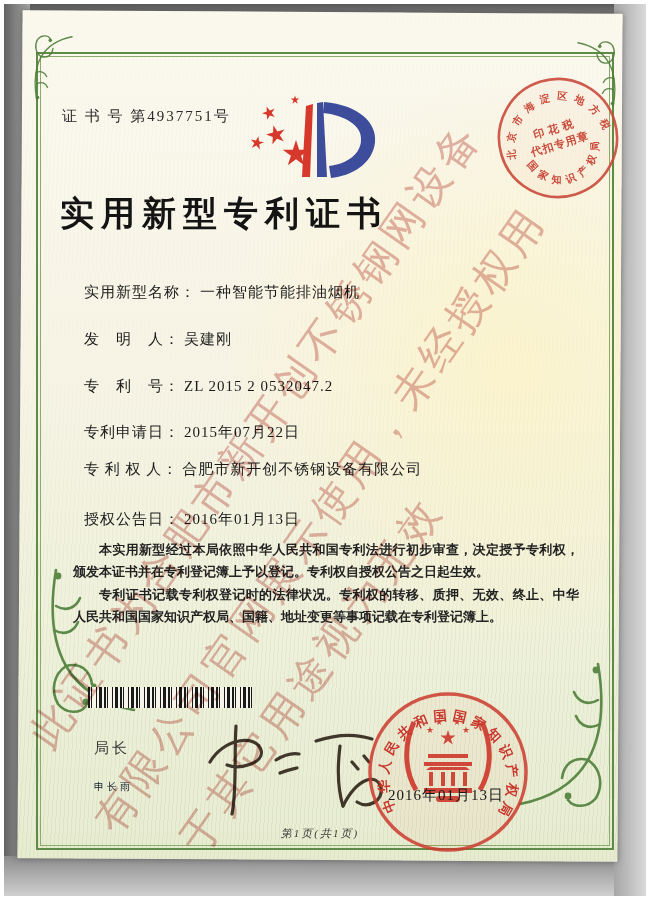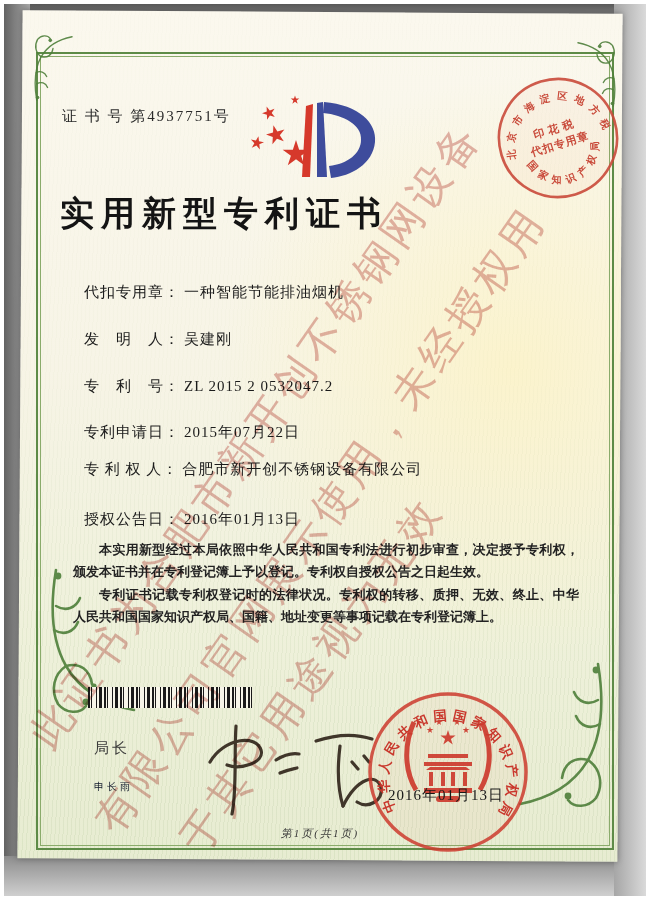--- a/index.html
+++ b/index.html
@@ -167,21 +167,21 @@
       <textPath href="#taxBot">国家知识产权局</textPath>
     </text>
     <text x="64" y="58" text-anchor="middle" font-size="11" letter-spacing="4" fill="#c94a3a" font-weight="bold">印花税</text>
     <text x="64" y="74" text-anchor="middle" font-size="11" letter-spacing="1" fill="#c94a3a" font-weight="bold">代扣专用章</text>
   </svg>
 </div>
 
 <div class="abs content title">实用新型专利证书</div>
 
 <div class="abs content field" style="top:283px">
-  <span>代扣专用章：</span><span class="fvalue">一种智能节能排油烟机</span>
+  <span>实用新型名称：</span><span class="fvalue">一种智能节能排油烟机</span>
 </div>
 <div class="abs content field" style="top:330px">
   <span>发　明　人：</span><span class="fvalue">吴建刚</span>
 </div>
 <div class="abs content field" style="top:377px">
   <span>专　利　号：</span><span class="fvalue">ZL 2015 2 0532047.2</span>
 </div>
 <div class="abs content field" style="top:423px">
   <span>专利申请日：</span><span class="fvalue">2015年07月22日</span>
 </div>

